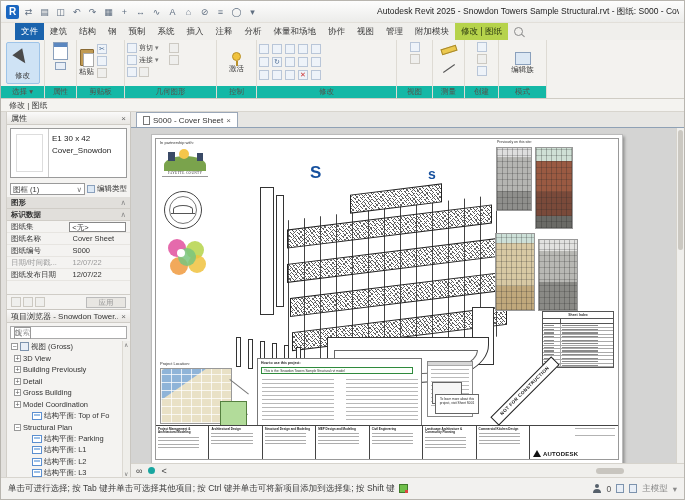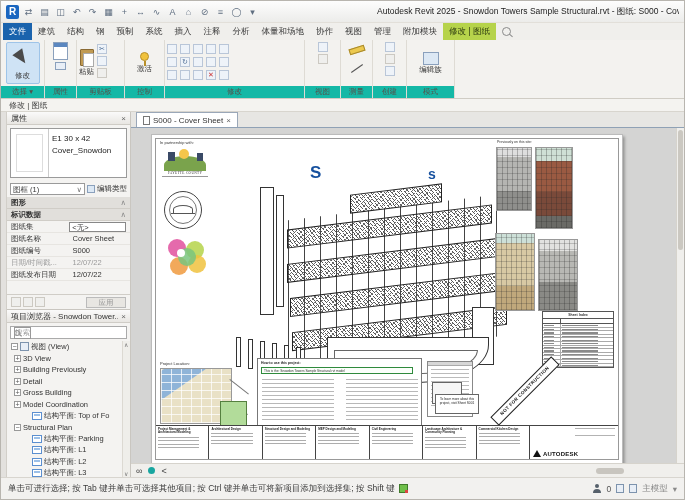--- a/index.html
+++ b/index.html
@@ -3,21 +3,21 @@
 <meta charset="utf-8">
 <style>
 *{box-sizing:border-box;margin:0;padding:0;font-family:"Liberation Sans","DejaVu Sans",sans-serif}
 #app{position:relative;width:685px;height:500px;background:#f0efed;border:1px solid #b8b5af;overflow:hidden;font-size:8px;color:#333}
 
 .titlebar{height:22px;display:flex;align-items:center;gap:3px;padding:0 5px;background:linear-gradient(#fdfdfd,#ececea);border-bottom:1px solid #e2dfd9}
 .qi{width:13px;height:14px;display:inline-flex;align-items:center;justify-content:center;font-size:9px;color:#5f6e80;cursor:default}
 .qi.logo{background:#1a66c0;color:#fff;font-weight:bold;border-radius:2px;font-size:10px}
 .titletext{margin-left:auto;white-space:nowrap;overflow:hidden;max-width:302px;font-size:8.5px;color:#222}
 
-.tabs{height:17px;display:flex;align-items:stretch;background:#f0efec;padding-left:2px}
+.tabs{height:17px;display:flex;align-items:stretch;background:#f0efec;padding-left:14px}
 .rtab{padding:0 6px;display:flex;align-items:center;font-size:8.5px;color:#3a3a3a;white-space:nowrap}
 .rtab.file{background:#1a63ad;color:#fff}
 .rtab.context{background:#b6d34b;color:#2c3a10}
 .tabsearch{width:9px;height:9px;border:1px solid #8a8a8a;border-radius:50%;margin:4px 0 0 6px;position:relative}
 .tabsearch:after{content:"";position:absolute;width:4px;height:1px;background:#8a8a8a;right:-3px;bottom:-1px;transform:rotate(40deg)}
 
 .ribbon{height:59px;display:flex;background:#f3f2ef;border-bottom:1px solid #cfccc4}
 .rpanel{border-right:1px solid #dedbd4;display:flex;flex-direction:column;flex:none}
 .rpanel .content{flex:1;position:relative;padding:2px;display:flex;gap:3px}
 .rpanel .plabel{height:12px;text-align:center;font-size:7.5px;color:#55514b;line-height:12px;background:#14b8a6;white-space:nowrap;overflow:hidden}
@@ -248,20 +248,41 @@
           <span>粘贴</span>
         </div>
         <div style="display:flex;flex-direction:column;gap:2px;padding-top:2px">
           <span class="mic">✂</span>
           <span class="mic"></span>
           <span class="mic gray"></span>
         </div>
       </div>
       <div class="plabel">剪贴板</div>
     </div>
+    <div class="rpanel" style="width:92px">
+      <div class="content" style="flex-direction:column;gap:1px">
+        <div class="smallrow">
+          <span class="mic"></span>
+          <span>剪切</span>
+          <span style="color:#777">▾</span>
+          <span class="mic gray" style="margin-left:8px"></span>
+        </div>
+        <div class="smallrow">
+          <span class="mic"></span>
+          <span>连接</span>
+          <span style="color:#777">▾</span>
+          <span class="mic gray" style="margin-left:8px"></span>
+        </div>
+        <div class="smallrow">
+          <span class="mic"></span>
+          <span class="mic gray"></span>
+        </div>
+      </div>
+      <div class="plabel">几何图形</div>
+    </div>
     <div class="rpanel" style="width:40px">
       <div class="content" style="justify-content:center">
         <div class="bigbtn">
           <span class="pinicon"></span>
           <span>激活</span>
         </div>
       </div>
       <div class="plabel">控制</div>
     </div>
     <div class="rpanel" style="width:140px">
@@ -392,21 +413,21 @@
             <span class="ph">搜索</span>
           </div>
           <div class="tree">
             <div class="tscroll">
               <span class="up">∧</span>
               <span class="dn">∨</span>
             </div>
           <div class="trow l0">
                 <span class="expbox">−</span>
                 <span class="viewsic"></span>
-                <span>视图 (View)</span>
+                <span>视图 (Gross)</span>
               </div>
               <div class="trow l1">
                 <span class="expbox">+</span>
                 <span>3D View</span>
               </div>
               <div class="trow l1">
                 <span class="expbox">+</span>
                 <span>Building Previously</span>
               </div>
               <div class="trow l1">

